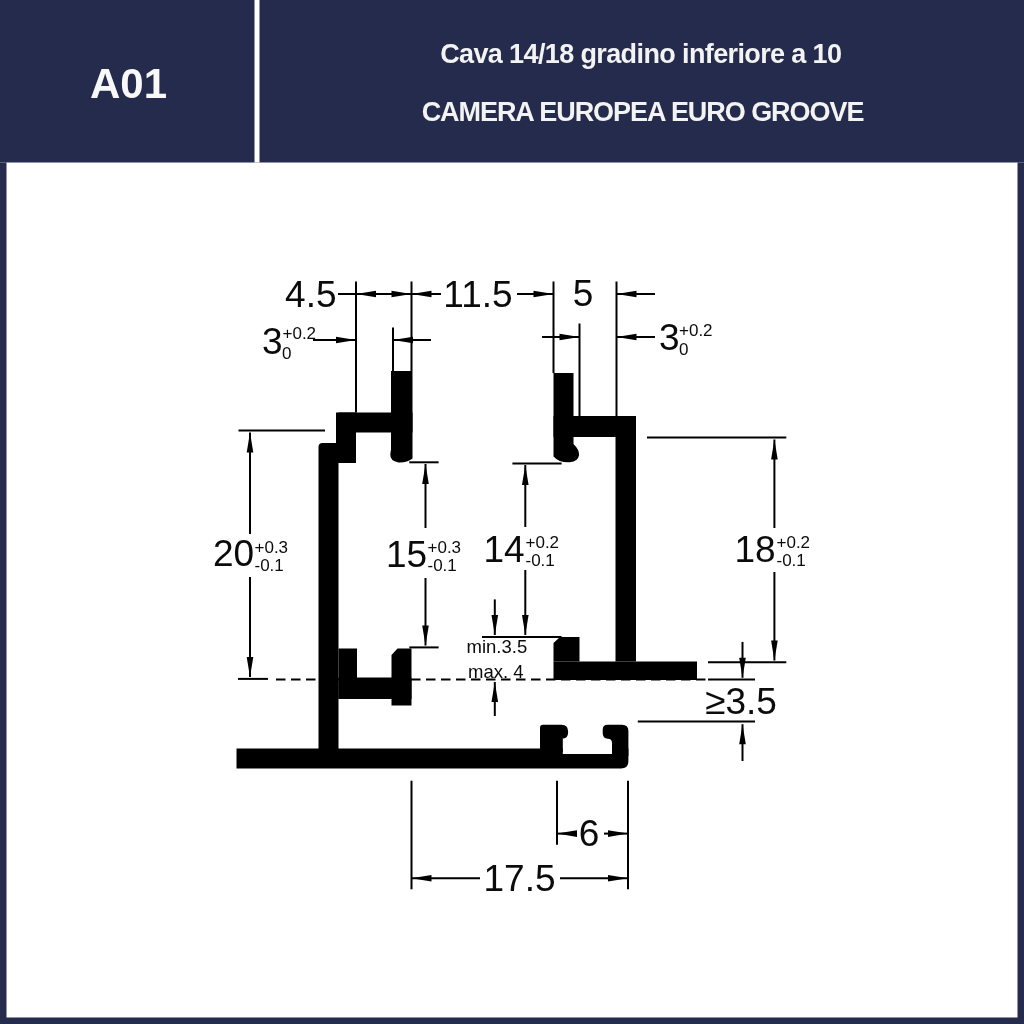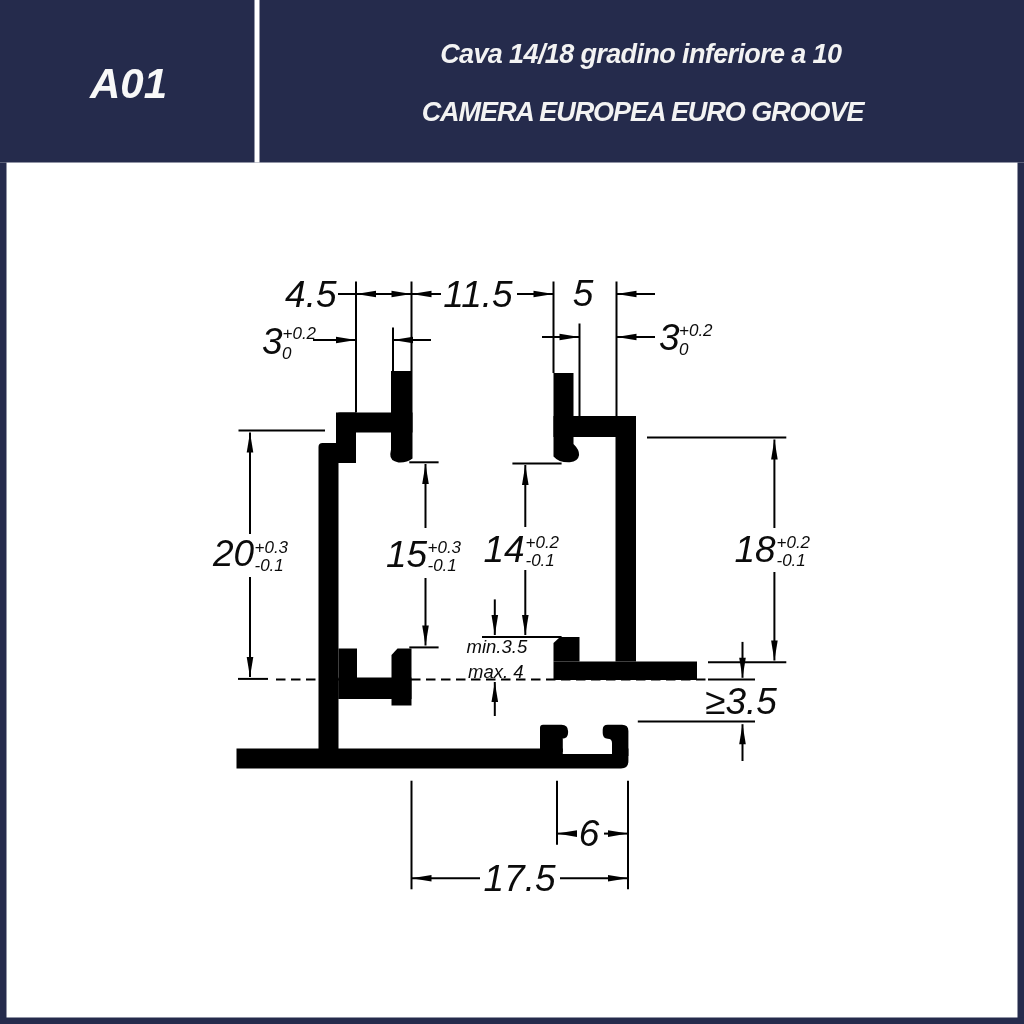--- a/index.html
+++ b/index.html
@@ -1,16 +1,16 @@
 <!DOCTYPE html>
 <html><head>
 <meta charset="utf-8">
 <style>
   html,body{margin:0;padding:0;background:#fff;}
-  .page{position:relative;width:937px;height:1024px;font-family:"Liberation Sans",sans-serif;font-style:italic;}
+  .page{position:relative;width:937px;height:1024px;font-family:"Liberation Sans",sans-serif;}
 </style>
 </head>
 <body>
 <div class="page">
 <svg width="1024" height="1024" viewBox="0 0 1024 1024">
 <defs>
 <marker id="a" markerUnits="userSpaceOnUse" markerWidth="22" markerHeight="10" viewBox="0 0 22 10" refX="21" refY="5" orient="auto-start-reverse">
           <path d="M1,1.7 L21,5 L1,8.3 Z" fill="#000" stroke="none"></path>
         </marker>
 </defs>

